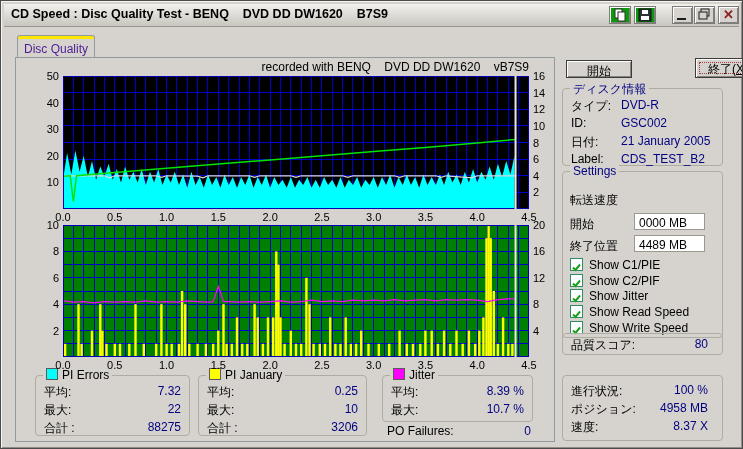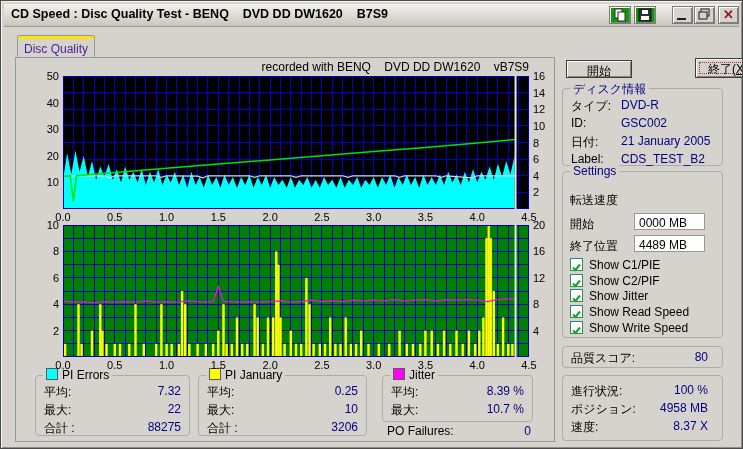--- a/index.html
+++ b/index.html
@@ -431,21 +431,21 @@
       <span class="cblabel">Show Read Speed</span>
     </div>
     <div class="cbrow" style="top:149px;">
       <span class="cb"><svg width="11" height="11">
             <path d="M2 5.5 L4.5 8 L9 2.5" stroke="#18a018" stroke-width="2" fill="none"></path>
           </svg></span>
       <span class="cblabel">Show Write Speed</span>
     </div>
   </div>
 
-  <div class="groupbox" style="left:561px;top:345px;width:161px;height:22px;">
+  <div class="groupbox" style="left:561px;top:332px;width:161px;height:22px;">
     <div class="srow" style="top:3px;right:14px;">
         <span class="l">品質スコア:</span>
         <span class="v">80</span>
       </div>
   </div>
 
   <div class="groupbox" style="left:561px;top:374px;width:161px;height:66px;">
     <div class="srow" style="top:7px;right:14px;">
         <span class="l">進行状況:</span>
         <span class="v">100 %</span>

